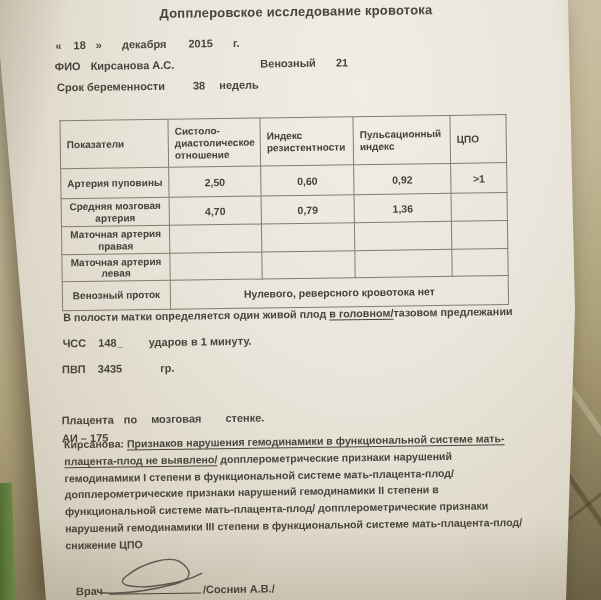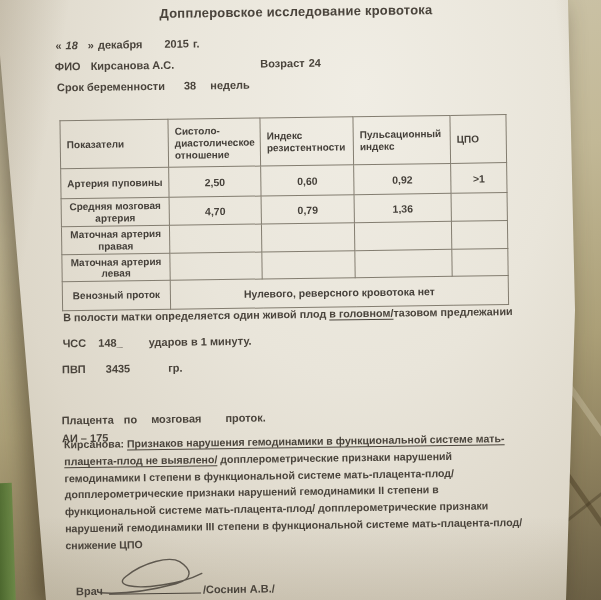--- a/index.html
+++ b/index.html
@@ -26,23 +26,23 @@
                    linear-gradient(263deg,rgba(115,98,66,.14) 0%,rgba(115,98,66,0) 7%);}
   
   .content{position:absolute;inset:0;transform:rotate(-0.8deg);transform-origin:300px 300px;
            color:#4a443c;font-weight:bold;}
   .abs{position:absolute;white-space:nowrap;}
   .title{top:4px;left:0;width:600px;text-align:center;font-size:13px;letter-spacing:.2px;}
   .fs11{font-size:11px;}
   .line-date{top:36px;left:59px;}
   .line-fio{top:57px;left:58px;}
   .line-term{top:78px;left:60px;}
-  .ml6{margin-left:4px;font-style:italic;}.ml8{margin-left:4px;}.ml10{margin-left:10px;}
-  .ml12{margin-left:12px;}.ml14{margin-left:14px;}.ml16{margin-left:20px;}
-  .ml19{margin-left:19px;}.ml24{margin-left:24px;}.ml26{margin-left:26px;}
+  .ml6{margin-left:12px;}.ml8{margin-left:20px;}.ml10{margin-left:10px;}
+  .ml12{margin-left:12px;}.ml14{margin-left:14px;}.ml16{margin-left:12px;}
+  .ml19{margin-left:28px;}.ml24{margin-left:24px;}.ml26{margin-left:26px;}
   .ml30{margin-left:22px;}.ml38{margin-left:38px;}.ml86{margin-left:86px;}
   
   .dtable{position:absolute;top:117px;left:62px;width:446px;border-collapse:collapse;
           table-layout:fixed;font-size:10px;color:#45403a;}
   .dtable th,.dtable td{border:1px solid #837d70;overflow:hidden;}
   .dtable th{text-align:left;vertical-align:middle;padding:2px 3px 2px 6px;line-height:1.2;font-weight:bold;}
   .dtable td.name{text-align:center;vertical-align:middle;padding:1px 2px;line-height:1.15;white-space:normal;}
   .dtable td.val{text-align:center;vertical-align:middle;font-size:10.5px;}
   .dtable td.merged{text-align:center;vertical-align:middle;font-size:10.5px;}
   
@@ -77,21 +77,21 @@
 
   <div class="content">
 
     <div class="abs title">Допплеровское исследование кровотока</div>
 
     <div class="abs line-date fs11">
       <span>«</span><span class="ml6">18</span><span class="ml10">»</span><span class="ml8">декабря</span><span class="ml30">2015</span><span class="ml8">г.</span>
     </div>
 
     <div class="abs line-fio fs11">
-      <span>ФИО</span><span class="ml10">Кирсанова А.С.</span><span class="ml86">Возраст</span><span class="ml8">24</span>
+      <span>ФИО</span><span class="ml10">Кирсанова А.С.</span><span class="ml86">Венозный</span><span class="ml8">21</span>
     </div>
 
     <div class="abs line-term fs11">
       <span>Срок беременности</span><span class="ml19">38</span><span class="ml14">недель</span>
     </div>
 
     <table class="dtable">
       <colgroup>
           <col style="width:108px">
           <col style="width:92px">
@@ -150,21 +150,21 @@
       <span>ЧСС</span><span class="ml12">148_</span><span class="ml26">ударов в 1 минуту.</span>
     </div>
 
     <div class="abs line-pvp fs11">
       <span>ПВП</span><span class="ml16">3435</span><span class="ml38">гр.</span>
     </div>
 
     <div class="abs line-ai fs11">АИ – 175</div>
 
     <div class="abs line-placenta fs11">
-      <span>Плацента</span><span class="ml10">по</span><span class="ml14">мозговая</span><span class="ml24">проток.</span>
+      <span>Плацента</span><span class="ml10">по</span><span class="ml14">мозговая</span><span class="ml24">стенке.</span>
     </div>
 
     <div class="conclusion">
       <div class="cline"><span>Кирсанова: </span><span class="under">Признаков нарушения гемодинамики в функциональной системе мать-</span><span></span></div>
       <div class="cline"><span></span><span class="under">плацента-плод не выявлено/</span><span> допплерометрические признаки нарушений</span></div>
       <div class="cline"><span>гемодинамики I степени в функциональной системе мать-плацента-плод/</span></div>
       <div class="cline"><span>допплерометрические признаки нарушений гемодинамики II степени в</span></div>
       <div class="cline"><span>функциональной системе мать-плацента-плод/ допплерометрические признаки</span></div>
       <div class="cline"><span>нарушений гемодинамики III степени в функциональной системе мать-плацента-плод/</span></div>
       <div class="cline"><span>снижение ЦПО</span></div>

